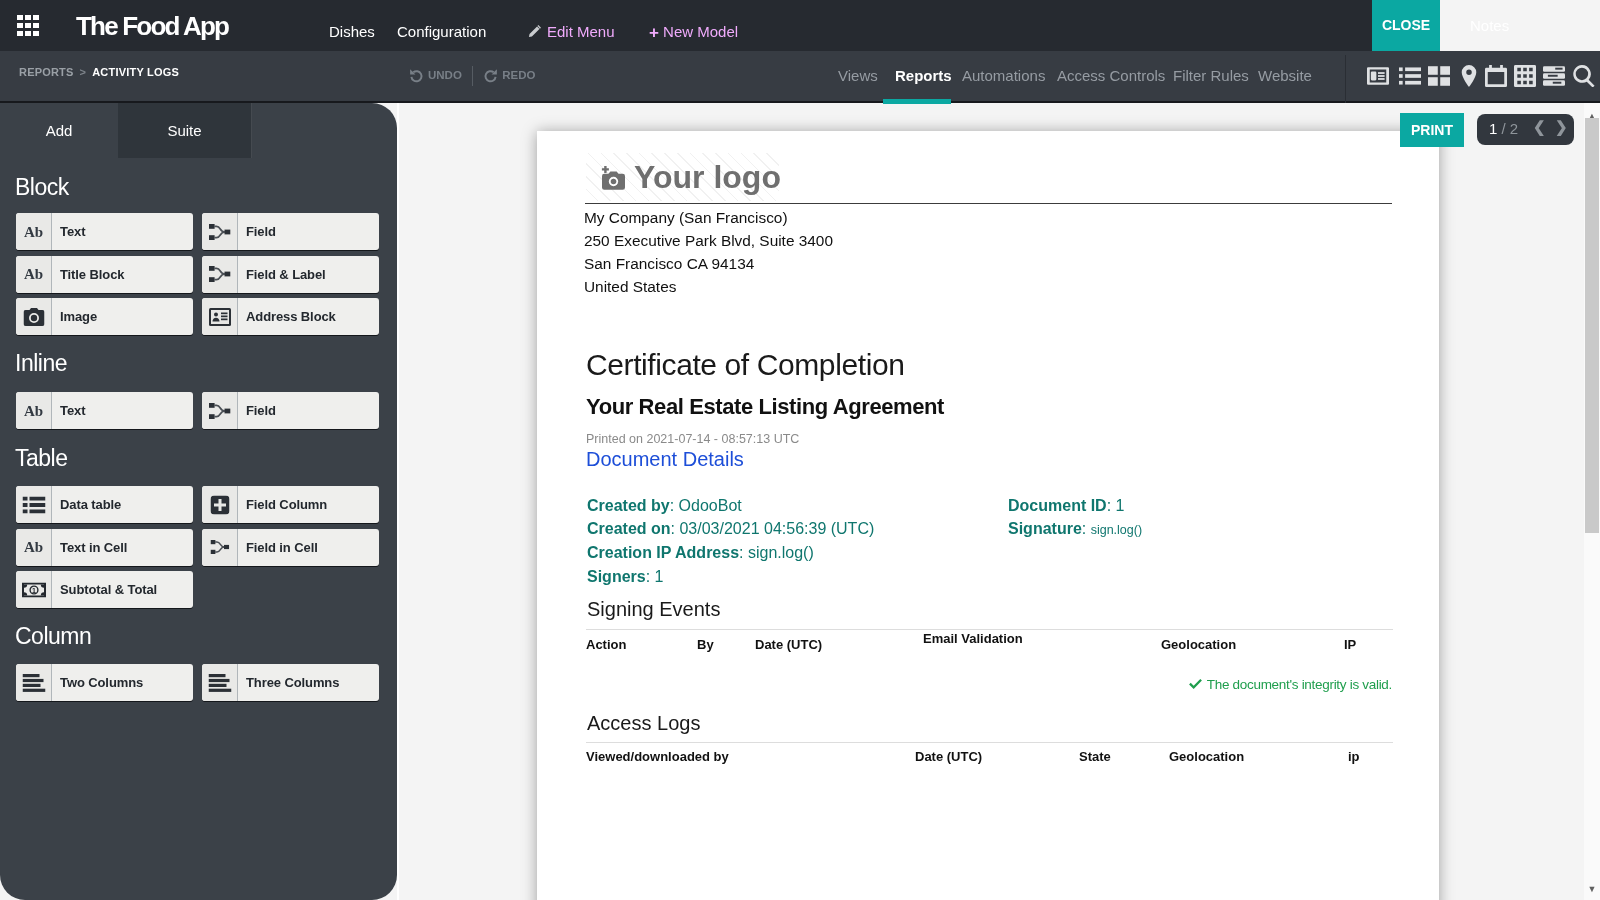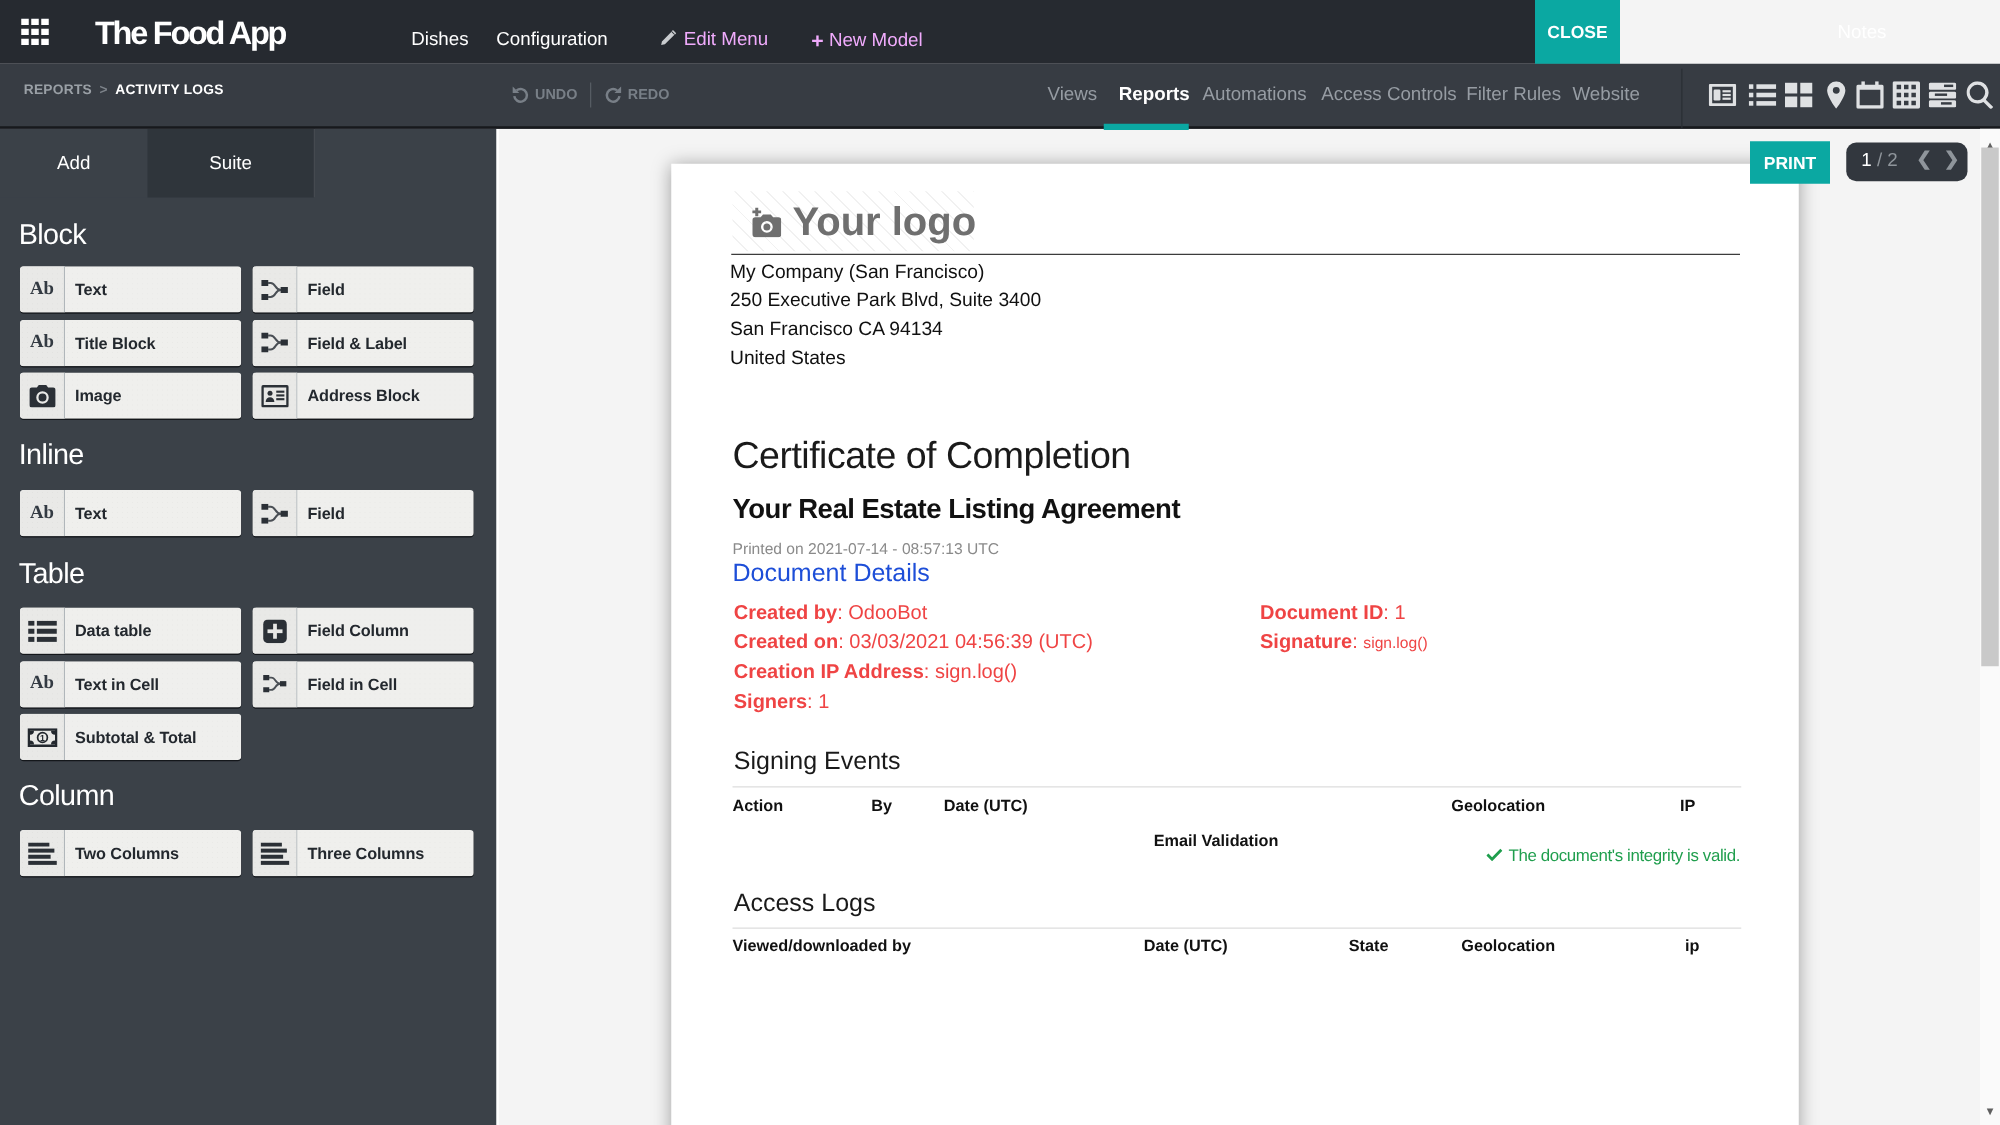--- a/index.html
+++ b/index.html
@@ -1,20 +1,20 @@
 <!DOCTYPE html>
 <html><head>
 <meta charset="utf-8">
 <style>
 * { margin:0; padding:0; box-sizing:border-box; }
 html,body { width:1600px; height:900px; overflow:hidden; font-family:"Liberation Sans", sans-serif; }
 body { position:relative; background:#f4f4f4; }
 
 
-#topnav { position:absolute; left:0; top:0; width:1296px; height:51px; background:#262a30; z-index:30; }
+#topnav { position:absolute; left:0; top:0; width:1440px; height:51px; background:#262a30; z-index:30; }
 #gridicon { position:absolute; left:17px; top:15px; width:23px; height:21px; }
 #gridicon div { position:absolute; width:6px; height:5px; background:#fff; }
 #apptitle { position:absolute; left:76px; top:11px; color:#fff; font-size:26px; font-weight:bold; letter-spacing:-1.8px; }
 .navitem { position:absolute; top:23px; color:#fff; font-size:15px;margin-left:33px; }
 .navitem.dim { color:#f0abfc; }
 #notes { position:absolute; top:17px; left:1470px; color:#fff; font-size:15px; }
 #closebtn { position:absolute; right:0; top:0; width:68px; height:51px; background:#0ba8a2; color:#fff; font-size:14px; font-weight:bold; text-align:center; line-height:51px; }
 
 
 #subnav { position:absolute; left:0; top:51px; width:1600px; height:52px; background:#373c43; z-index:29; border-bottom:2px solid #17191d; box-sizing:border-box; }
@@ -24,21 +24,21 @@
 #undoredo .bar { display:inline-block; width:1px; height:20px; background:#565c63; vertical-align:middle; margin:0 7px; }
 #undoredo svg { vertical-align:-4px; margin-right:4px; }
 .tab { position:absolute; top:16px; font-size:15px; color:#969ca3; }
 .tab.active { color:#fff; font-weight:bold; }
 #tabline { position:absolute; left:883px; top:48px; width:68px; height:5px; background:#0ba8a2; }
 #vsep { position:absolute; left:1345px; top:4px; width:1px; height:48px; background:#2a2e34; }
 .icnav { position:absolute; top:14px; width:24px; height:24px; }
 .icnav svg { width:22px; height:22px; fill:#dfe1e3; }
 
 
-#sidebar { position:absolute; left:0; top:103px; width:397px; height:797px; background:#3b4148; z-index:20; }
+#sidebar { position:absolute; left:0; top:103px; width:397px; height:797px; background:#3b4148; z-index:20;border-radius:25px; }
 #sbtabs { position:absolute; left:0; top:0; width:397px; height:55px; }
 .sbtab { position:absolute; top:0; height:55px; background:#2f353b; color:#fff; font-size:15px; text-align:center; line-height:55px; }
 .sbtab.active { background:#3b4148; }
 .sbtab.dis { color:#878d94; }
 .sbhead { position:absolute; left:17px; color:#fff; font-size:23px; letter-spacing:-0.5px; }
 .sbbtn { position:absolute; width:177px; height:37px; background:#efefed; border-radius:3px; box-shadow:0 1px 0 #14171b; background-image:radial-gradient(#00000006 0.5px, transparent 0.6px); background-size:4px 4px; }
 .sbbtn .ic { position:absolute; left:0; top:0; width:36px; height:37px; border-right:1px solid #b0b6ba; background:#e9e9e7; border-radius:3px 0 0 3px;
   background-image:radial-gradient(#00000008 0.5px, transparent 0.6px); background-size:4px 4px; }
 .sbbtn .lb { position:absolute; left:44px; top:0; height:37px; line-height:37px; font-size:13px; font-weight:bold; color:#23282e; letter-spacing:-0.1px; }
 .sbbtn .ic svg { position:absolute; left:50%; top:50%; transform:translate(-50%,-50%); }
@@ -59,21 +59,21 @@
 #hatch { position:absolute; left:49px; top:22px; width:193px; height:48px;
   background:repeating-linear-gradient(45deg, #ffffff 0, #ffffff 7.9px, #f1f1f1 7.9px, #f1f1f1 9px); }
 #yourlogo { position:absolute; left:97px; top:28px; color:#6f6f6f; font-size:32px; font-weight:bold; }
 #logocam { position:absolute; left:61px; top:35px; }
 #toprule { position:absolute; left:48px; top:71.5px; width:807px; height:1.8px; background:#3c3c3c; }
 .addr { position:absolute; left:47px; font-size:15.4px; color:#101010; }
 #certtitle { position:absolute; left:49px; top:217px; font-size:30px; color:#1a1a1a; letter-spacing:-0.4px; }
 #subtitle { position:absolute; left:49px; top:263px; font-size:22px; font-weight:bold; color:#111; letter-spacing:-0.4px; }
 #printedon { position:absolute; left:49px; top:301px; font-size:12.5px; color:#8a8a8a; }
 #docdetails { position:absolute; left:49px; top:317px; font-size:20px; color:#1d4ed8; }
-.fld { position:absolute; font-size:16px; color:#ef4444; }
+.fld { position:absolute; font-size:16px; color:#0f766e;margin-top:15px; }
 .fld b { font-weight:bold; }
 .h2 { position:absolute; left:50px; font-size:20px; color:#1a1a1a; }
 .hr2 { position:absolute; left:49px; width:807px; height:1px; background:#ddd; }
 .th { position:absolute; font-size:13px; font-weight:bold; color:#111; }
 #valid { position:absolute; right:47px; top:546px; font-size:13.5px; letter-spacing:-0.3px; color:#1f9e4d; }
 </style>
 </head>
 <body>
 
 <div id="topnav">
@@ -352,21 +352,21 @@
     <div class="fld" style="left:50px;top:374px"><b>Created on</b>: 03/03/2021 04:56:39 (UTC)</div>
     <div class="fld" style="left:50px;top:398px"><b>Creation IP Address</b>: sign.log()</div>
     <div class="fld" style="left:50px;top:422px"><b>Signers</b>: 1</div>
     <div class="fld" style="left:471px;top:351px"><b>Document ID</b>: 1</div>
     <div class="fld" style="left:471px;top:374px"><b>Signature</b>: <span style="font-size:12.5px">sign.log()</span></div>
     <div class="h2" style="top:467px">Signing Events</div>
     <div class="hr2" style="top:498px"></div>
     <div class="th" style="left:49px;top:506px">Action</div>
     <div class="th" style="left:160px;top:506px">By</div>
     <div class="th" style="left:218px;top:506px">Date (UTC)</div>
-    <div class="th" style="left:386px;top:534px">Email Validation</div>
+    <div class="th" style="left:386px;top:500px">Email Validation</div>
     <div class="th" style="left:624px;top:506px">Geolocation</div>
     <div class="th" style="left:807px;top:506px">IP</div>
     <div id="valid"><svg width="13" height="11" viewBox="0 0 14 12" fill="#1f9e4d" style="margin-right:5px">
           <path d="M5 12L0 7l1.8-1.8L5 8.4 12.2 1 14 2.8z"></path>
         </svg>The document's integrity is valid.</div>
     <div class="h2" style="top:581px">Access Logs</div>
     <div class="hr2" style="top:611px"></div>
     <div class="th" style="left:49px;top:618px">Viewed/downloaded by</div>
     <div class="th" style="left:378px;top:618px">Date (UTC)</div>
     <div class="th" style="left:542px;top:618px">State</div>

